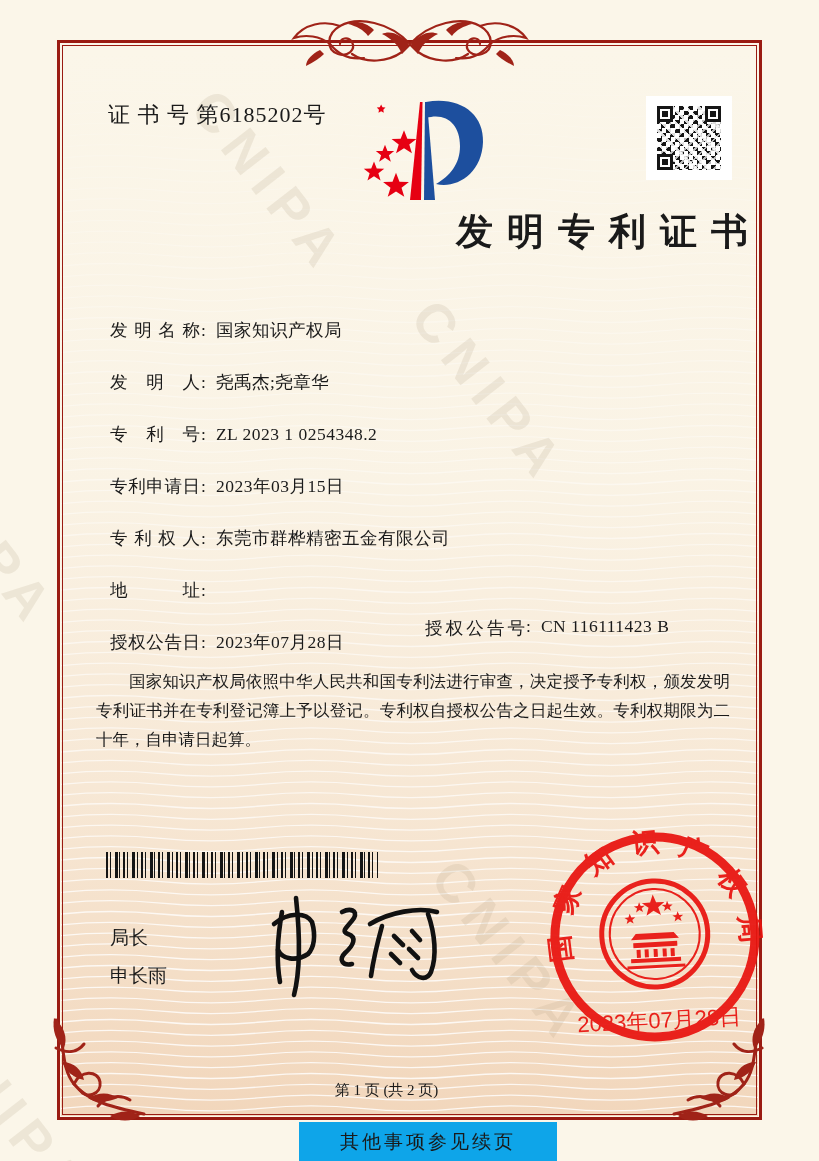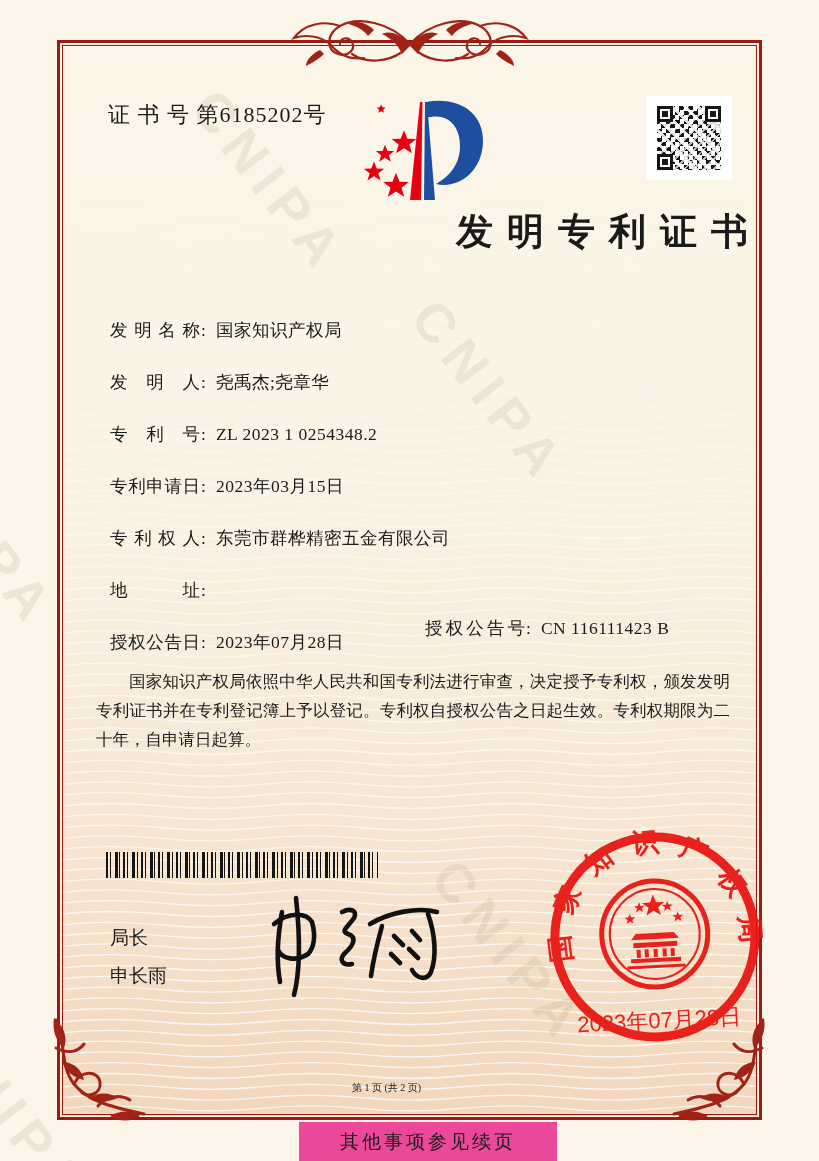--- a/index.html
+++ b/index.html
@@ -50,44 +50,44 @@
   .logo{position:absolute;left:352px;top:94px;z-index:4;}
   .title{
     position:absolute;left:57px;top:207px;width:705px;text-align:right;z-index:4;
     font-size:37px;font-weight:bold;letter-spacing:14px;text-indent:14px;
   }
   .fields{position:absolute;left:110px;top:304px;width:620px;z-index:4;font-size:17.5px;}
   .frow{height:52px;display:flex;align-items:center;}
   .flabel{display:inline-block;width:90px;text-align:justify;text-align-last:justify;}
   .fcolon{margin-left:1px;margin-right:10px;}
   .fvalue{letter-spacing:0.5px;}
-  .fpair2{display:flex;align-items:center;position:absolute;left:315px;top:312px;}
+  .fpair2{display:flex;align-items:flex-start;position:absolute;left:315px;top:312px;}
   .paras{
     position:absolute;left:96px;top:668px;width:634px;z-index:4;
     font-size:16.5px;line-height:29px;text-align:justify;
     font-family:Liberation Mono, monospace;
   }
   .paras p{margin:0;text-indent:2em;}
   .barcode{
     position:absolute;left:106px;top:852px;width:272px;height:26px;z-index:4;
     background:repeating-linear-gradient(90deg,
       #151515 0 2px,transparent 2px 4px,#151515 4px 5px,transparent 5px 9px,
       #151515 9px 12px,transparent 12px 13px,#151515 13px 14px,transparent 14px 17px,
       #151515 17px 19px,transparent 19px 21px,#151515 21px 22px,transparent 22px 26px,
       #151515 26px 29px,transparent 29px 31px,#151515 31px 32px,transparent 32px 35px);
   }
   .officer{
     position:absolute;left:110px;top:920px;z-index:4;
     font-family:Liberation Mono, monospace;font-size:19px;line-height:38px;
   }
   .signature{position:absolute;left:222px;top:882px;z-index:5;}
   .seal{position:absolute;left:546px;top:826px;z-index:6;transform:rotate(-3deg);}
-  .page-num{position:absolute;left:57px;top:1081px;width:659px;text-align:center;font-size:10px;z-index:4;}
+  .page-num{position:absolute;left:57px;top:1081px;width:659px;text-align:center;font-size:15px;z-index:4;}
   .cont-box{
-    position:absolute;left:299px;top:1122px;width:258px;height:39px;background:#ec4899;z-index:4;
+    position:absolute;left:299px;top:1122px;width:258px;height:39px;background:#0ea5e9;z-index:4;
     display:flex;align-items:center;justify-content:center;font-size:19px;letter-spacing:3px;
   }
 </style>
 </head>
 <body>
 
 <div class="waves-tint"></div>
 <svg class="waves-svg" id="waves" width="697" height="1072">
     <path d="M0 6 Q 50 1 100 6 T 200 6 T 300 6 T 400 6 T 500 6 T 600 6 T 700 6" fill="none" stroke="#ffffff" stroke-width="1.3" stroke-opacity="0.05"></path>
     <path d="M0 16.8 Q 50 11.8 100 16.8 T 200 16.8 T 300 16.8 T 400 16.8 T 500 16.8 T 600 16.8 T 700 16.8" fill="none" stroke="#ffffff" stroke-width="1.3" stroke-opacity="0.059000000000000004"></path>

